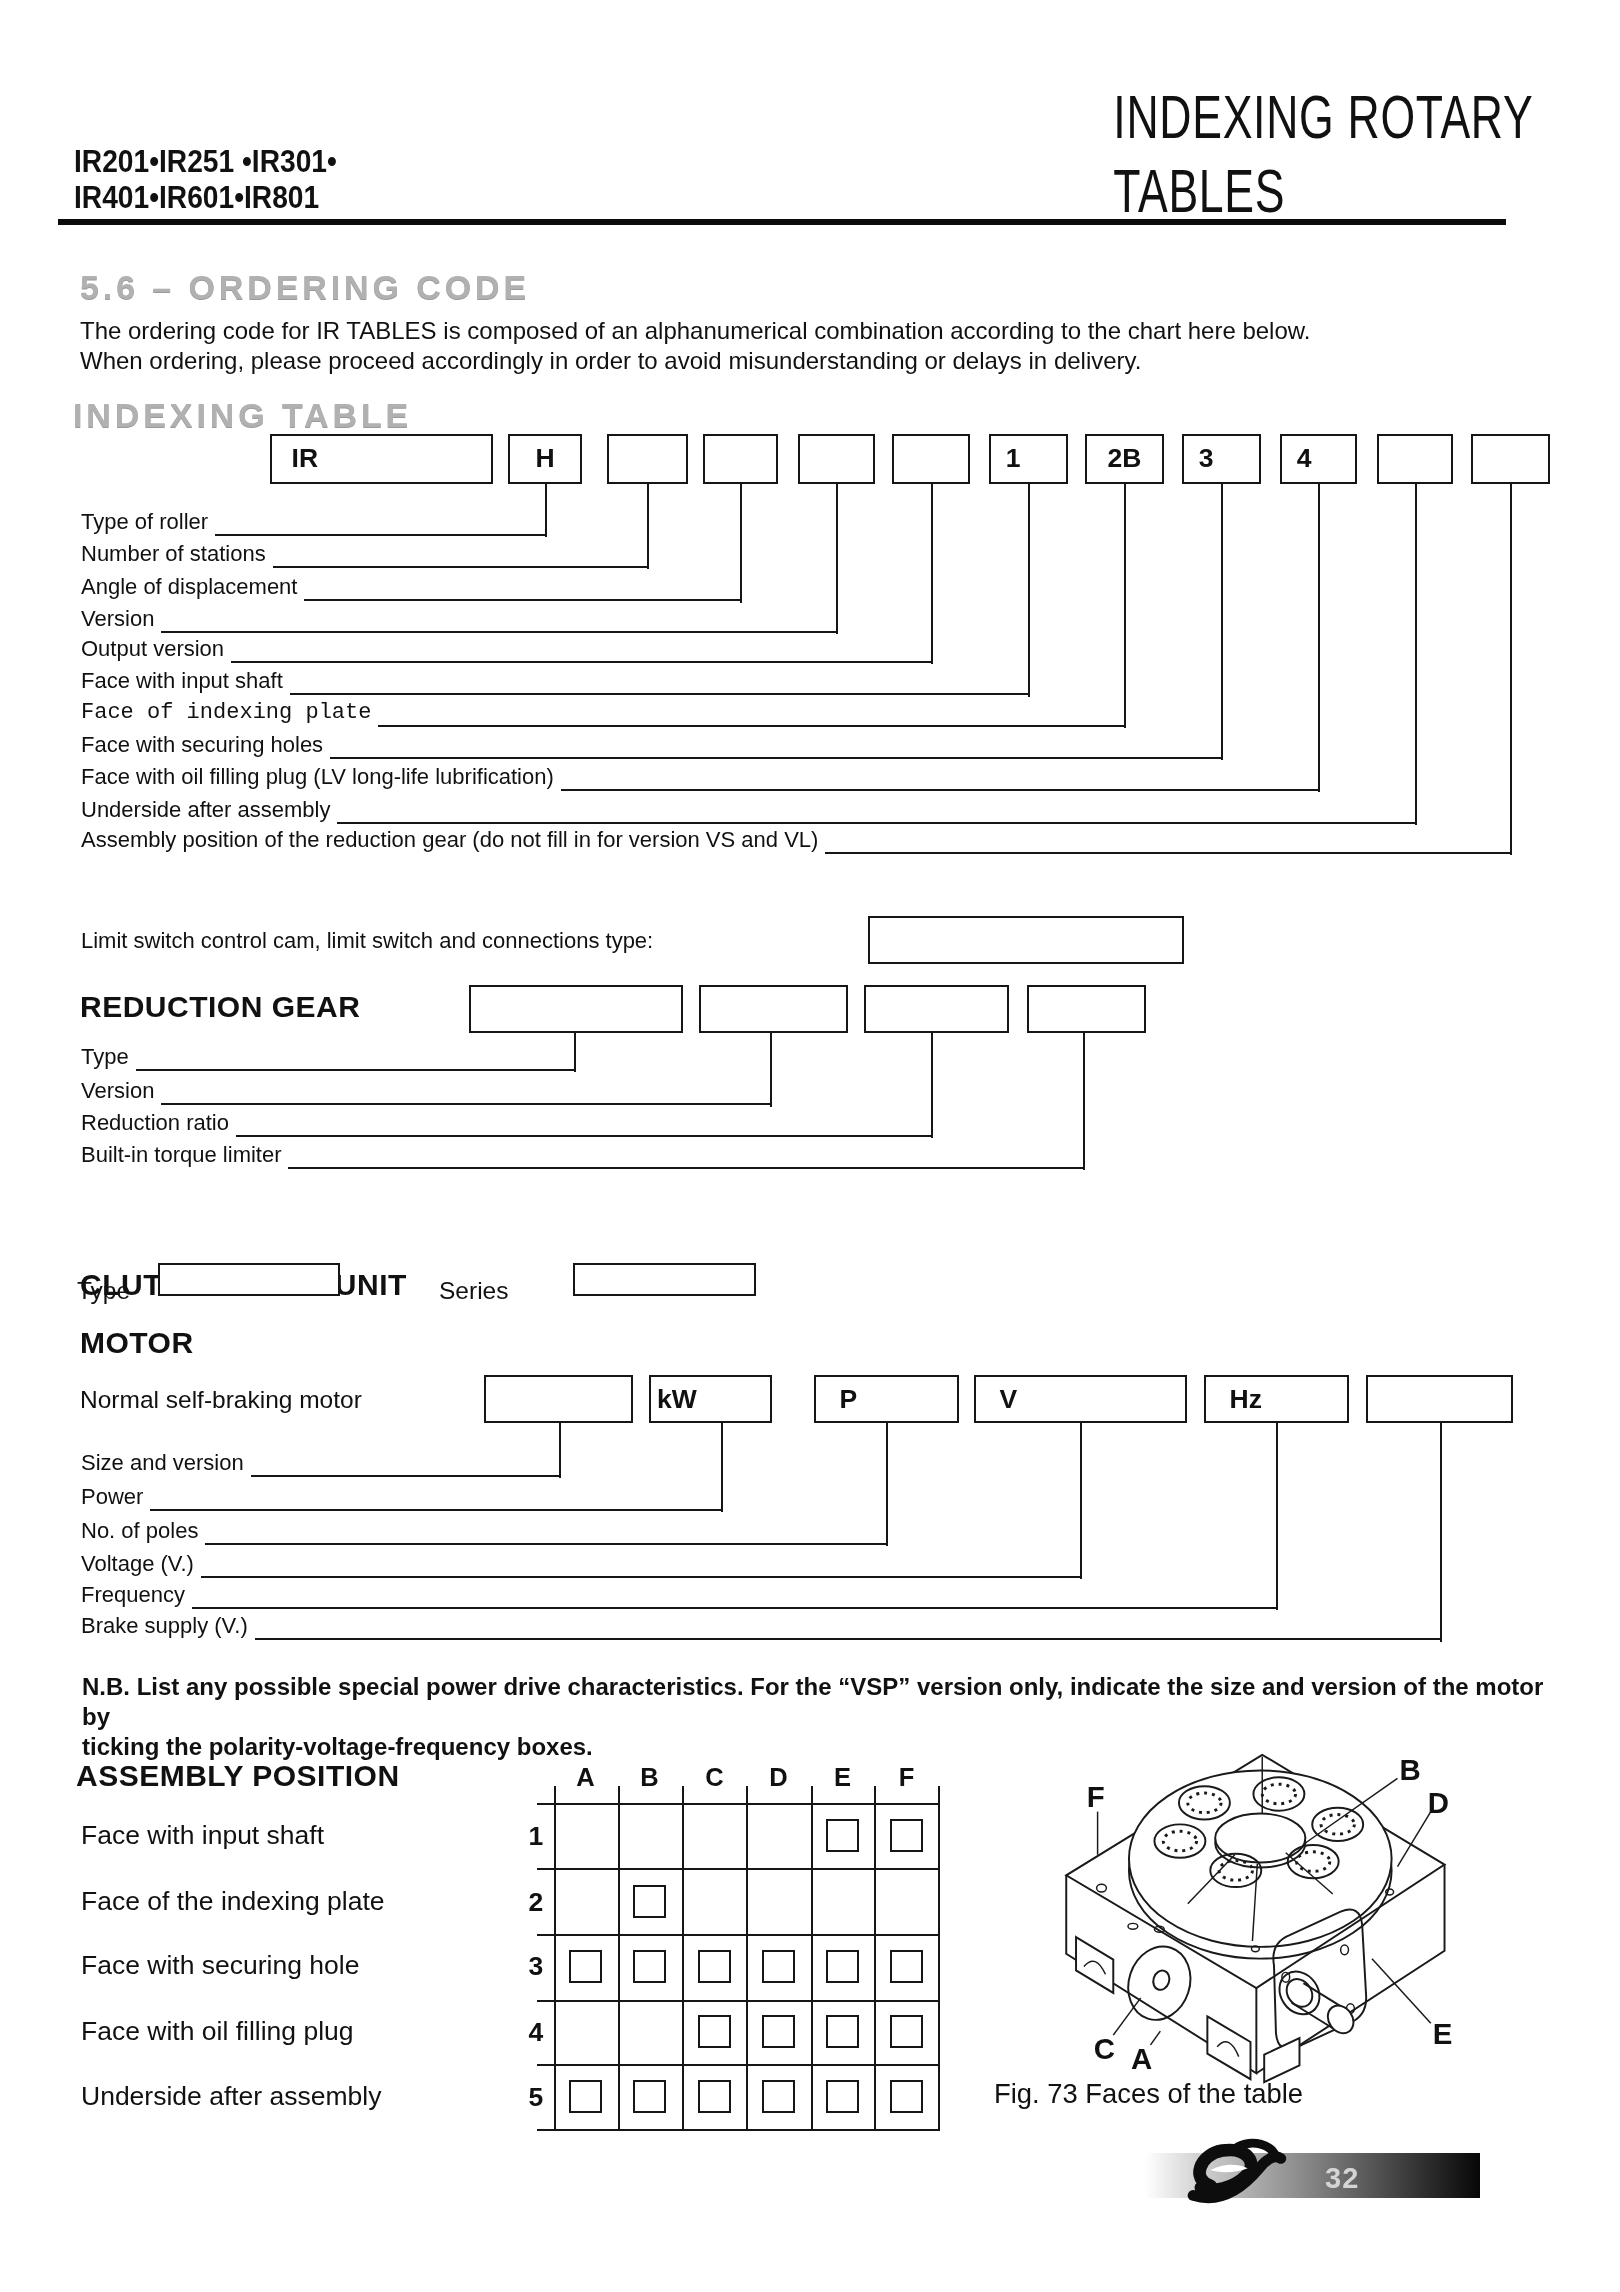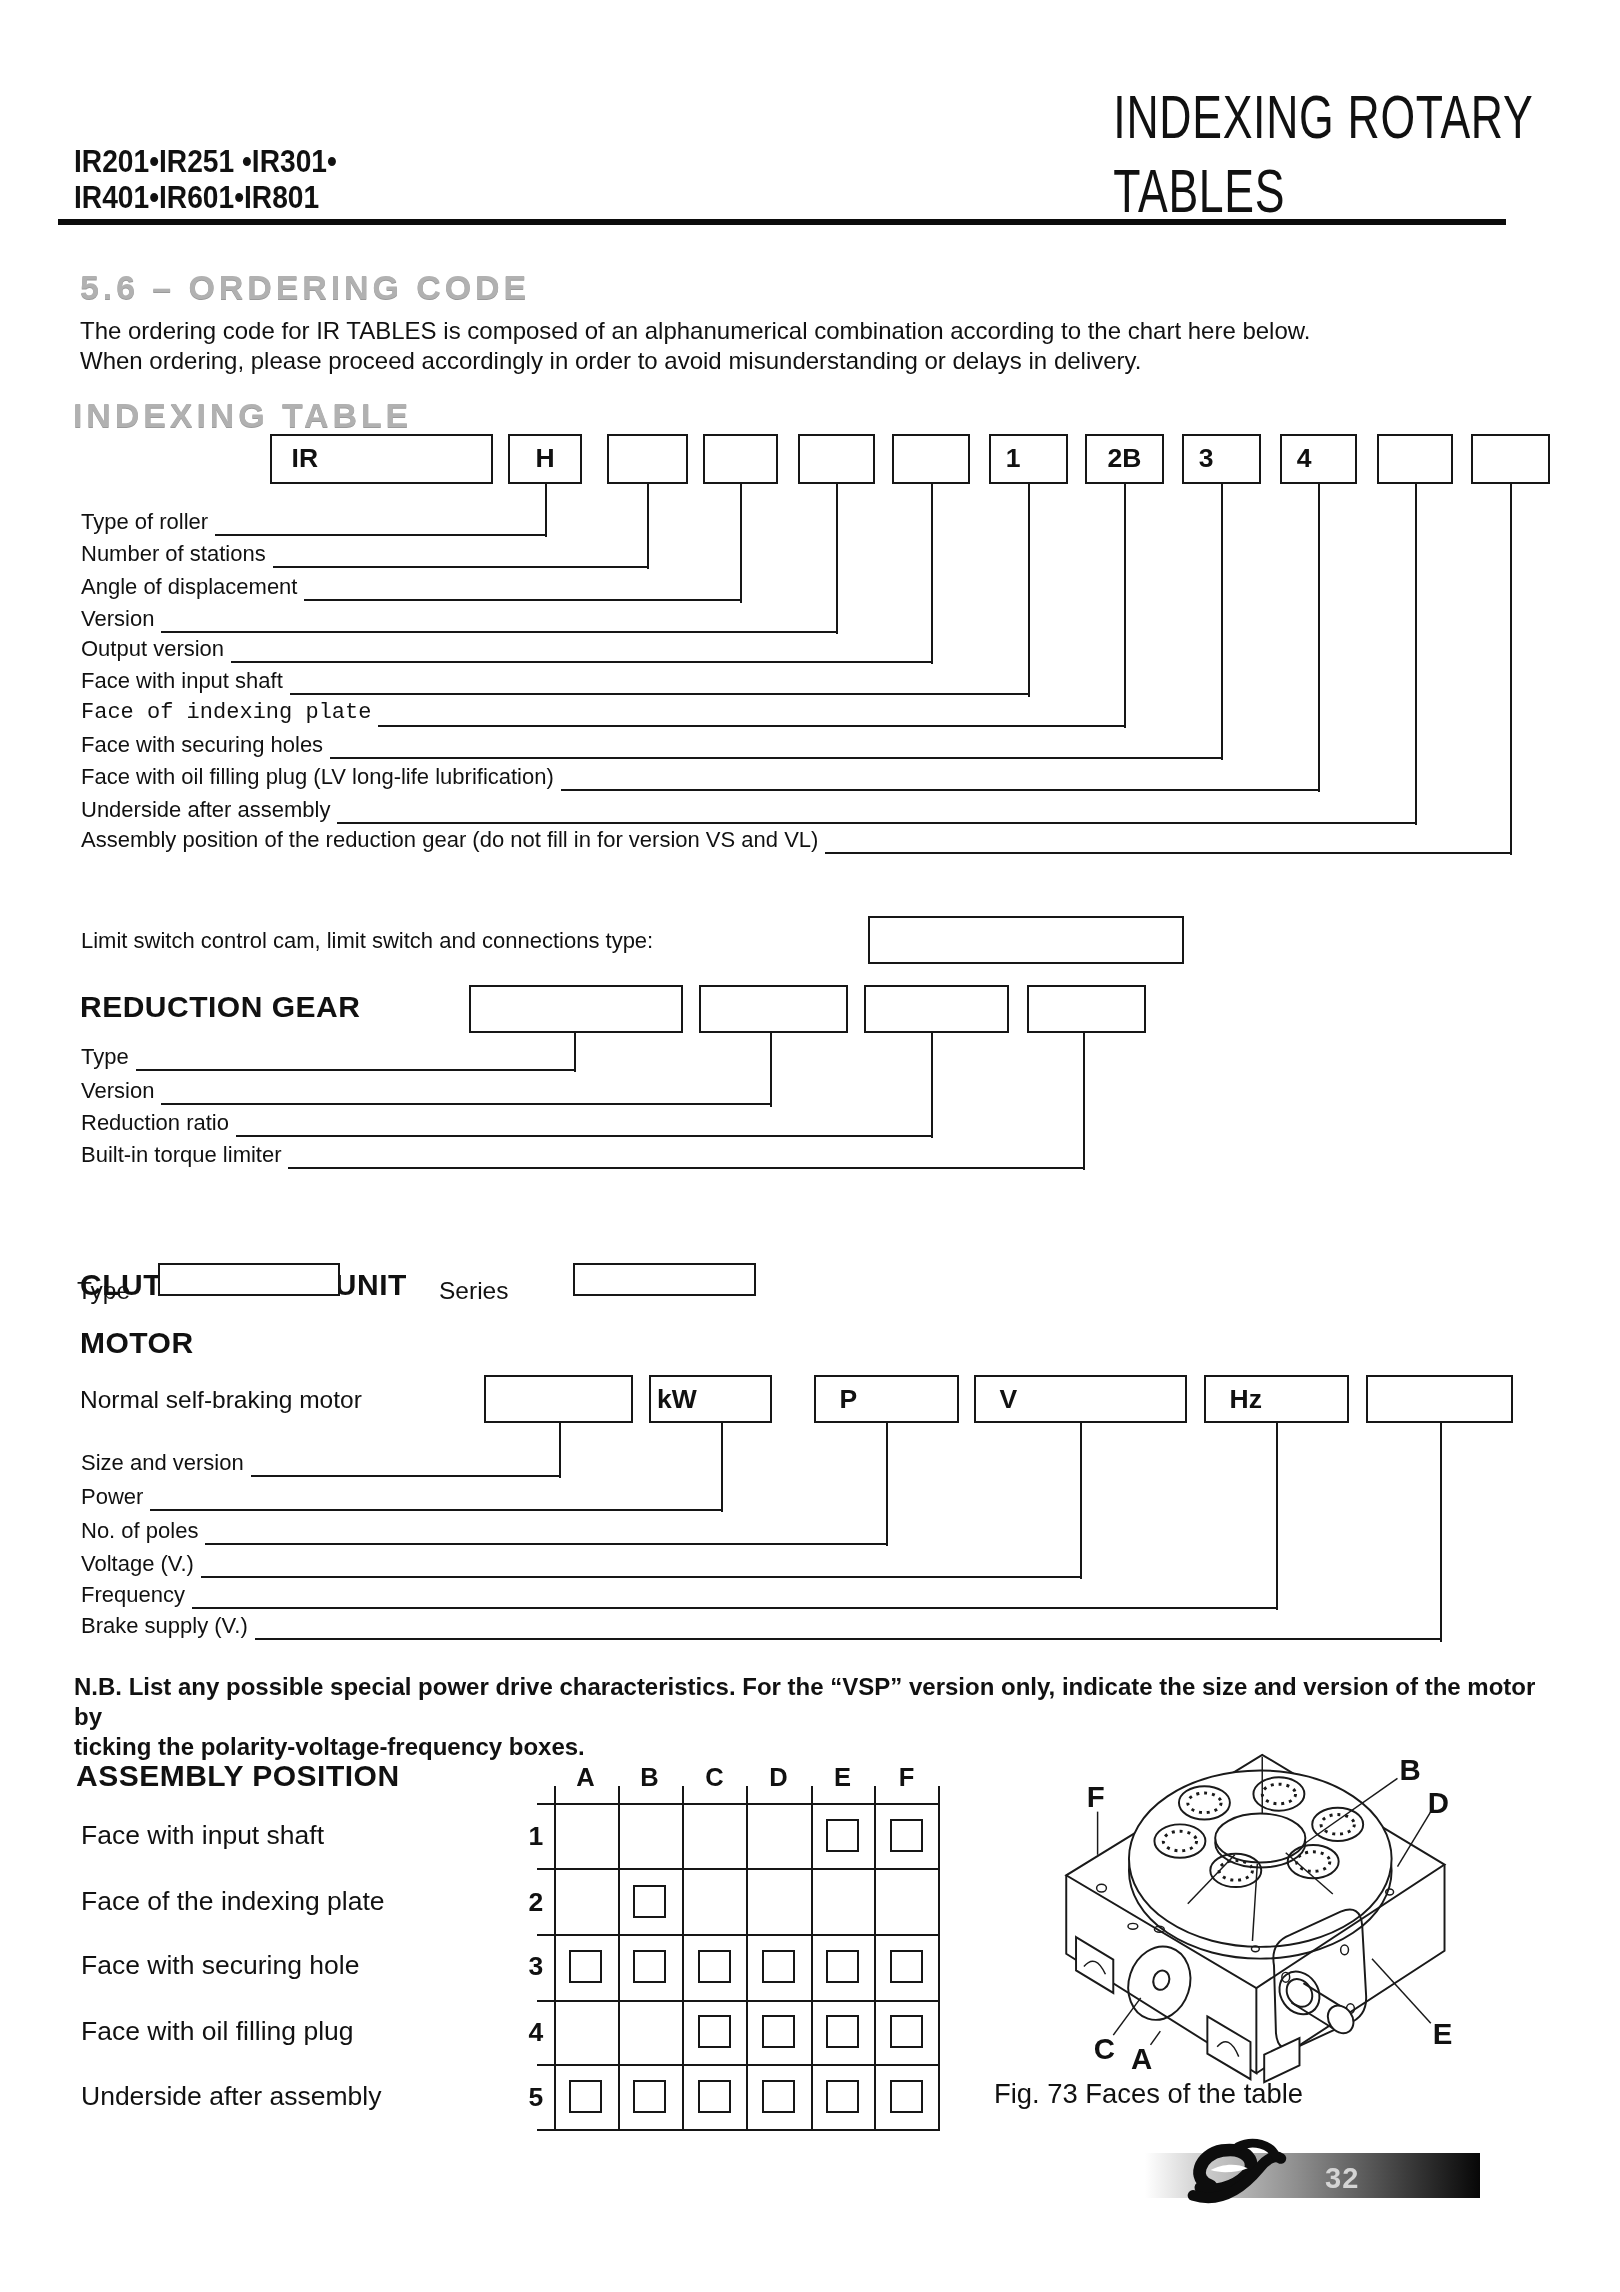--- a/index.html
+++ b/index.html
@@ -71,21 +71,21 @@
   <div class="abs" style="left:77px;top:1277px;font-size:24.5px;">Type</div>
   <div class="thinbox" style="left:158px;top:1263px;width:182px;height:33px;"></div>
   <div class="abs" style="left:439px;top:1277px;font-size:24.5px;">Series</div>
   <div class="thinbox" style="left:573px;top:1263px;width:183px;height:33px;"></div>
 
   <div class="abs blackhead" style="left:80px;top:1326px;">MOTOR</div>
   <div class="abs" style="left:80px;top:1386px;font-size:24.5px;">Normal self-braking motor</div>
   <div id="mt-boxes"></div>
   <div id="mt-rows"></div>
 
-  <div class="abs body-txt" style="left:74px;top:1672px;width:1470px;font-weight:bold;">
+  <div class="abs body-txt" style="left:82px;top:1672px;width:1470px;font-weight:bold;">
     <div>N.B.  List any possible special power drive characteristics.  For the “VSP” version only, indicate the size and version of the motor by</div>
     <div>ticking the polarity-voltage-frequency boxes.</div>
   </div>
 
   <div class="abs blackhead" style="left:76px;top:1759px;">ASSEMBLY POSITION</div>
   <div id="asm-grid"></div>
 
   <svg class="abs" style="left:970px;top:1745px;" width="657" height="343" viewBox="0 0 670 350">
     <g fill="none" stroke="#1a1a1a" stroke-width="2">
 

